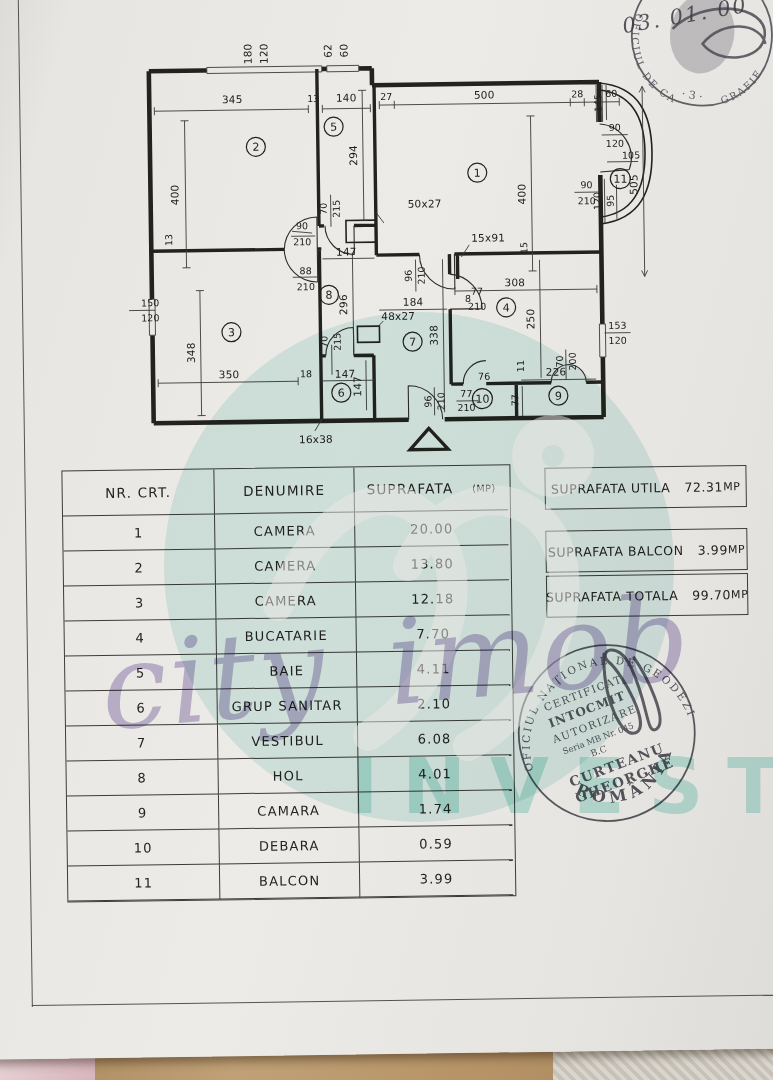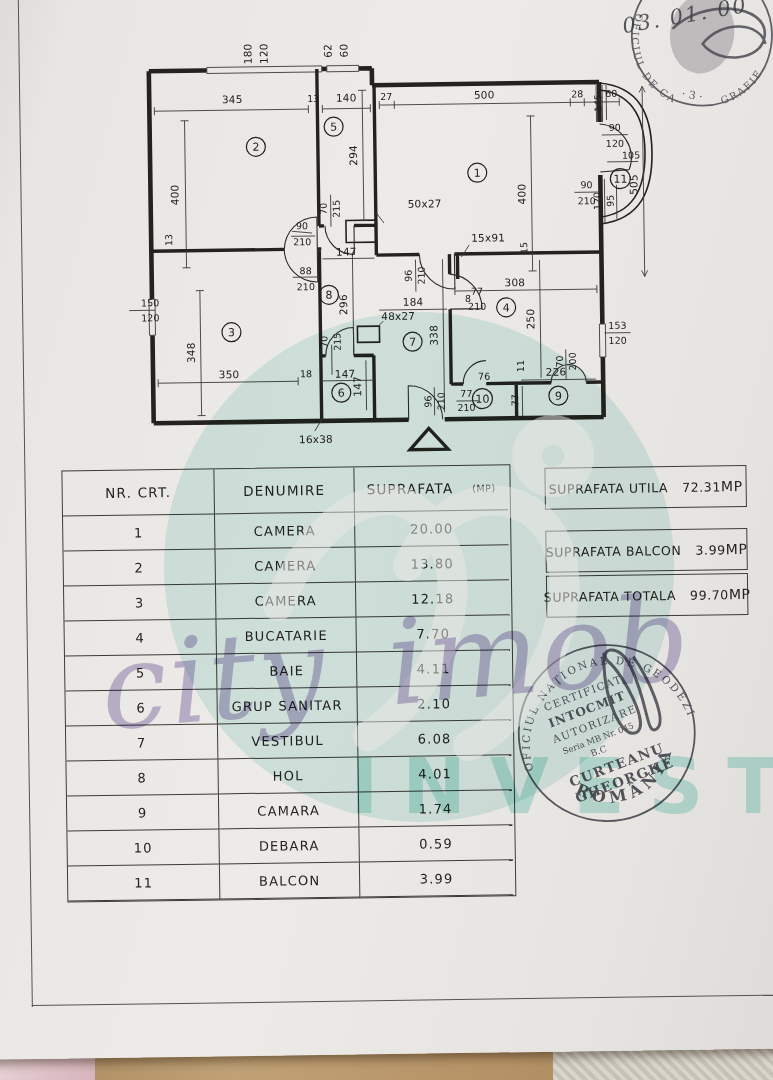--- a/index.html
+++ b/index.html
@@ -42,21 +42,21 @@
     display:flex;align-items:center;justify-content:center;
     font-size:13px;letter-spacing:1.2px;color:#242320;height:34px;}
   .tc:nth-child(3n){border-right:none;}
   .th{height:44px;font-size:13.5px;}
   .unit-small{font-size:9.5px;letter-spacing:.5px;margin-left:19px;}
   
   .sumbox{position:absolute;left:545px;width:200px;height:40px;border:1.5px solid #3d3c39;
     display:flex;align-items:center;justify-content:center;font-size:12.5px;
     letter-spacing:.6px;color:#242320;white-space:nowrap;}
   .sumbox .v{margin-left:14px;}
-  .sumbox .u{font-size:14px;}
+  .sumbox .u{font-size:11px;}
   
   .stamp-main{position:absolute;left:492px;top:622px;width:224px;height:230px;
     transform:rotate(-20deg);opacity:.88;}
   .stamp-main text{fill:#3e3d45;font-family:"DejaVu Serif","Liberation Serif",serif;}
   .stamp-corner{position:absolute;left:618px;top:-42px;width:180px;height:170px;
     transform:rotate(10deg);opacity:.85;}
   .stamp-corner text{fill:#45444a;font-family:"DejaVu Serif","Liberation Serif",serif;}
   .handwriting{position:absolute;left:628px;top:2px;width:200px;
     font-family:"DejaVu Serif","Liberation Serif",serif;font-style:italic;
     font-size:21px;color:#3c3b42;transform:rotate(-9deg);letter-spacing:2px;opacity:.85;}

